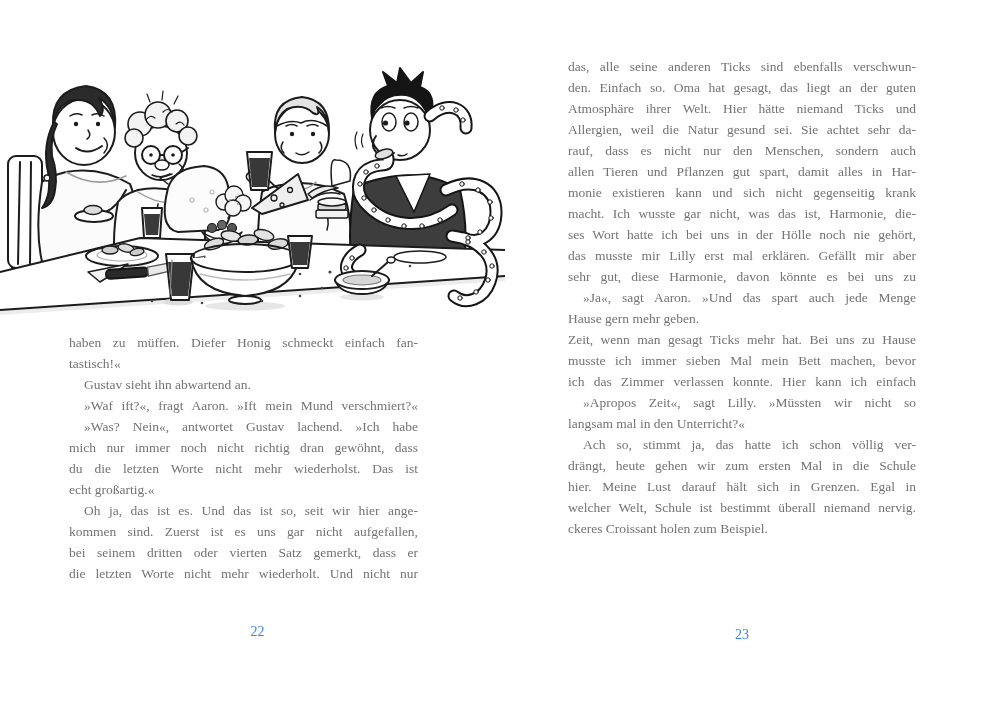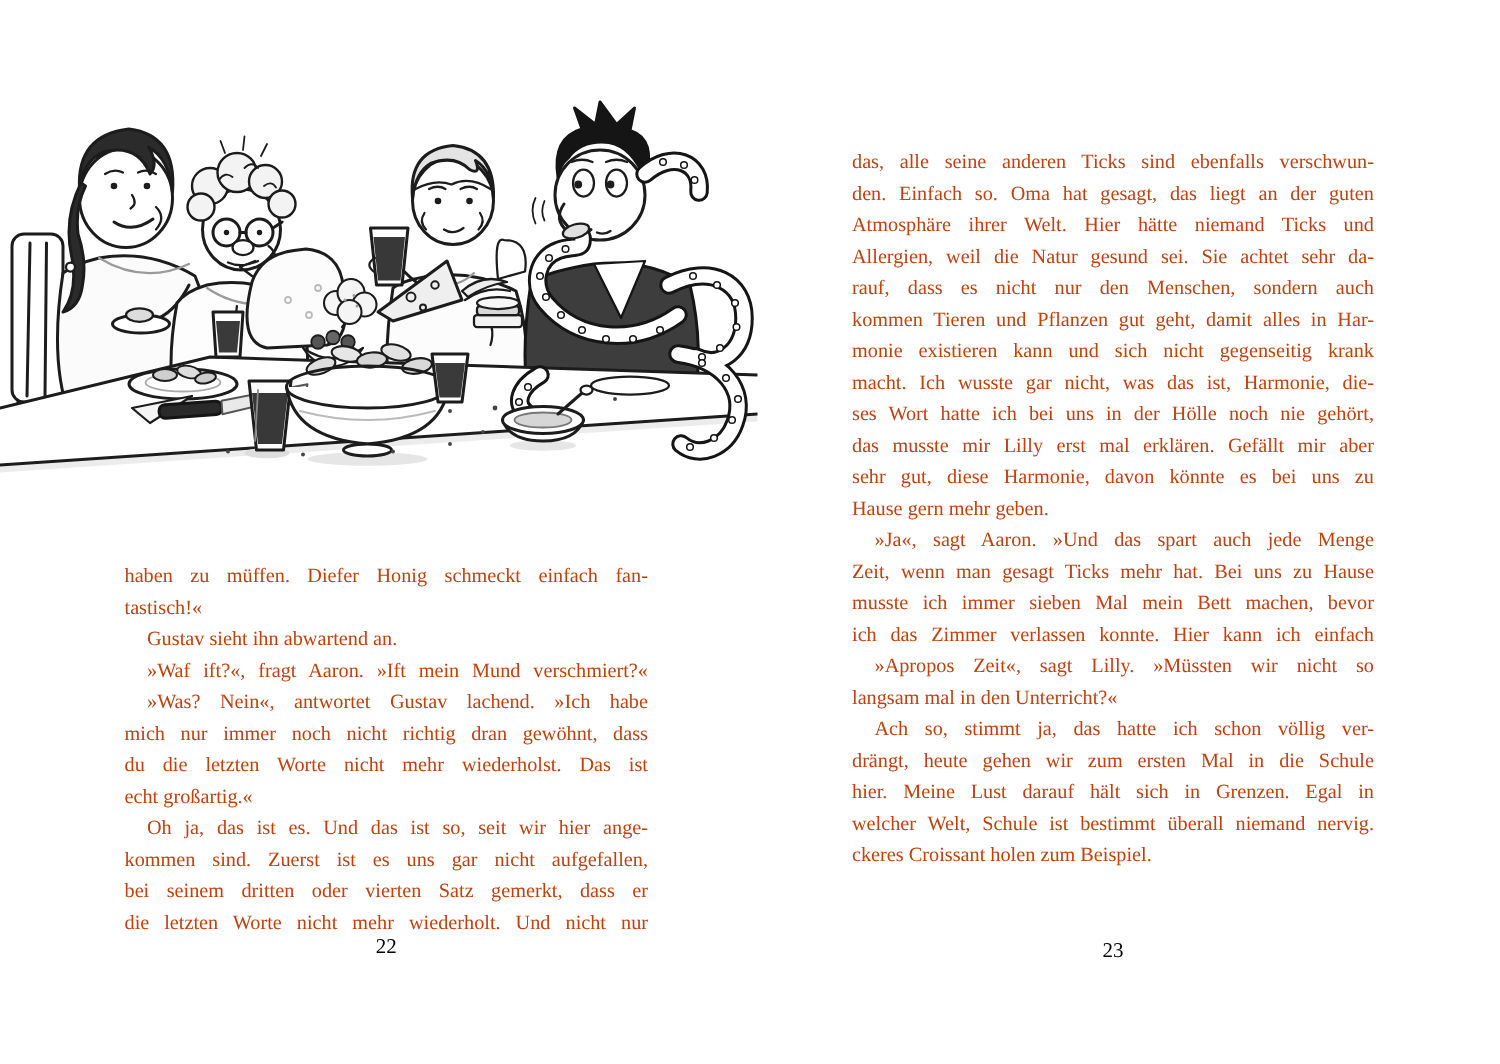--- a/index.html
+++ b/index.html
@@ -2,27 +2,27 @@
 <html lang="de"><head>
 <meta charset="utf-8">
 <style>
   html,body{margin:0;padding:0;}
   body{
     width:1000px;height:709px;background:#ffffff;overflow:hidden;position:relative;
     font-family:"Liberation Serif", serif;color:#1f1f1f;
   }
   .spread{position:absolute;inset:0;}
   .illustration{position:absolute;left:0;top:60px;width:505px;height:262px;}
-  .page-text{position:absolute;font-size:13.5px;line-height:21px;color:#c2410c;margin-top:41px;}
+  .page-text{position:absolute;font-size:13.5px;line-height:21px;color:#737373;}
   .page-text .line{text-align:justify;text-align-last:justify;white-space:normal;}
   .page-text .line.lastline{text-align-last:left;}
   .page-text .line.indent{text-indent:15px;}
-  #text-left{left:83px;top:332px;width:349px;}
+  #text-left{left:69px;top:332px;width:349px;}
   #text-right{left:568px;top:56px;width:348px;}
-  .pagenum{position:absolute;font-size:14px;text-align:center;color:#000000;}
+  .pagenum{position:absolute;font-size:14px;text-align:center;color:#3b82f6;}
   #pagenum-left{left:83px;width:349px;top:624px;}
   #pagenum-right{left:568px;width:348px;top:627px;font-family:Liberation Serif, serif;}
 </style>
 </head>
 <body>
 
 <div class="spread">
 
   <svg class="illustration" viewBox="0 0 505 262" role="img" aria-label="Schwarz-weiße Illustration: Familie beim Essen am Tisch – Mutter, Junge mit Brille, blonder Junge mit Glas und Junge mit Oktopus-Tentakeln, davor Teller, Gläser, Messer und eine große Schüssel mit Croissants">
     <g stroke="#1c1c1c" stroke-width="2" fill="none" stroke-linecap="round" stroke-linejoin="round">
@@ -310,28 +310,28 @@
       <div class="line">die letzten Worte nicht mehr wiederholt. Und nicht nur</div>
     </div>
   <div class="pagenum" id="pagenum-left">22</div>
 
   <div class="page-text" id="text-right">
       <div class="line">das, alle seine anderen Ticks sind ebenfalls verschwun-</div>
       <div class="line">den. Einfach so. Oma hat gesagt, das liegt an der guten</div>
       <div class="line">Atmosphäre ihrer Welt. Hier hätte niemand Ticks und</div>
       <div class="line">Allergien, weil die Natur gesund sei. Sie achtet sehr da-</div>
       <div class="line">rauf, dass es nicht nur den Menschen, sondern auch</div>
-      <div class="line">kommen Tieren und Pflanzen gut geht, damit alles in Har-</div>
+      <div class="line">allen Tieren und Pflanzen gut spart, damit alles in Har-</div>
       <div class="line">monie existieren kann und sich nicht gegenseitig krank</div>
       <div class="line">macht. Ich wusste gar nicht, was das ist, Harmonie, die-</div>
       <div class="line">ses Wort hatte ich bei uns in der Hölle noch nie gehört,</div>
       <div class="line">das musste mir Lilly erst mal erklären. Gefällt mir aber</div>
       <div class="line">sehr gut, diese Harmonie, davon könnte es bei uns zu</div>
+      <div class="line indent">»Ja«, sagt Aaron. »Und das spart auch jede Menge</div>
       <div class="line lastline">Hause gern mehr geben.</div>
-      <div class="line indent">»Ja«, sagt Aaron. »Und das spart auch jede Menge</div>
       <div class="line">Zeit, wenn man gesagt Ticks mehr hat. Bei uns zu Hause</div>
       <div class="line">musste ich immer sieben Mal mein Bett machen, bevor</div>
       <div class="line">ich das Zimmer verlassen konnte. Hier kann ich einfach</div>
       <div class="line indent">»Apropos Zeit«, sagt Lilly. »Müssten wir nicht so</div>
       <div class="line lastline">langsam mal in den Unterricht?«</div>
       <div class="line indent">Ach so, stimmt ja, das hatte ich schon völlig ver-</div>
       <div class="line">drängt, heute gehen wir zum ersten Mal in die Schule</div>
       <div class="line">hier. Meine Lust darauf hält sich in Grenzen. Egal in</div>
       <div class="line">welcher Welt, Schule ist bestimmt überall niemand nervig.</div>
       <div class="line lastline">ckeres Croissant holen zum Beispiel.</div>

